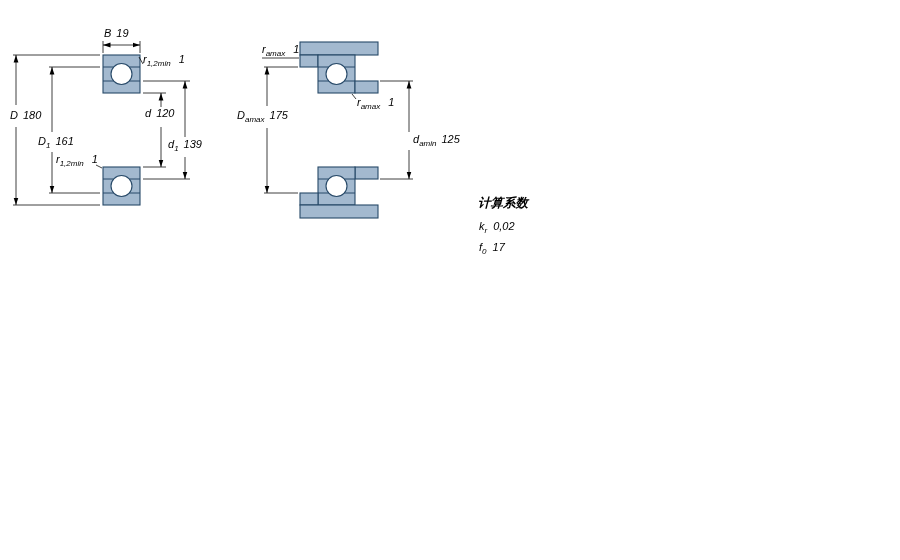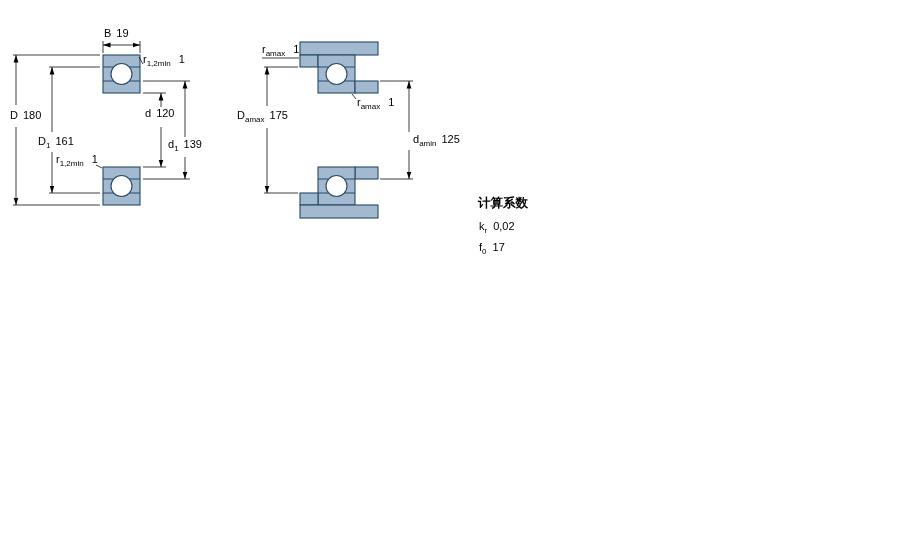--- a/index.html
+++ b/index.html
@@ -1,16 +1,16 @@
 <!DOCTYPE html>
 <html><head>
 <meta charset="utf-8">
 <style>
   html,body { margin:0; padding:0; background:#ffffff; }
-  .page { position:relative; width:880px; height:560px; background:#ffffff; overflow:hidden; }
+  .page { position:relative; width:880px; height:560px; background:#ffffff; overflow:hidden;font-style:italic; }
   svg text {
     font-family: "Liberation Sans", sans-serif;
     font-size: 11px;
     fill: #000;
     stroke: none;
   }
   svg .sub { font-size: 8px; }
   svg .title { font-size: 12.5px; font-weight: 700; }
   .geo { stroke-width: 1.1; }
   .geo line { stroke-width: 1; }

